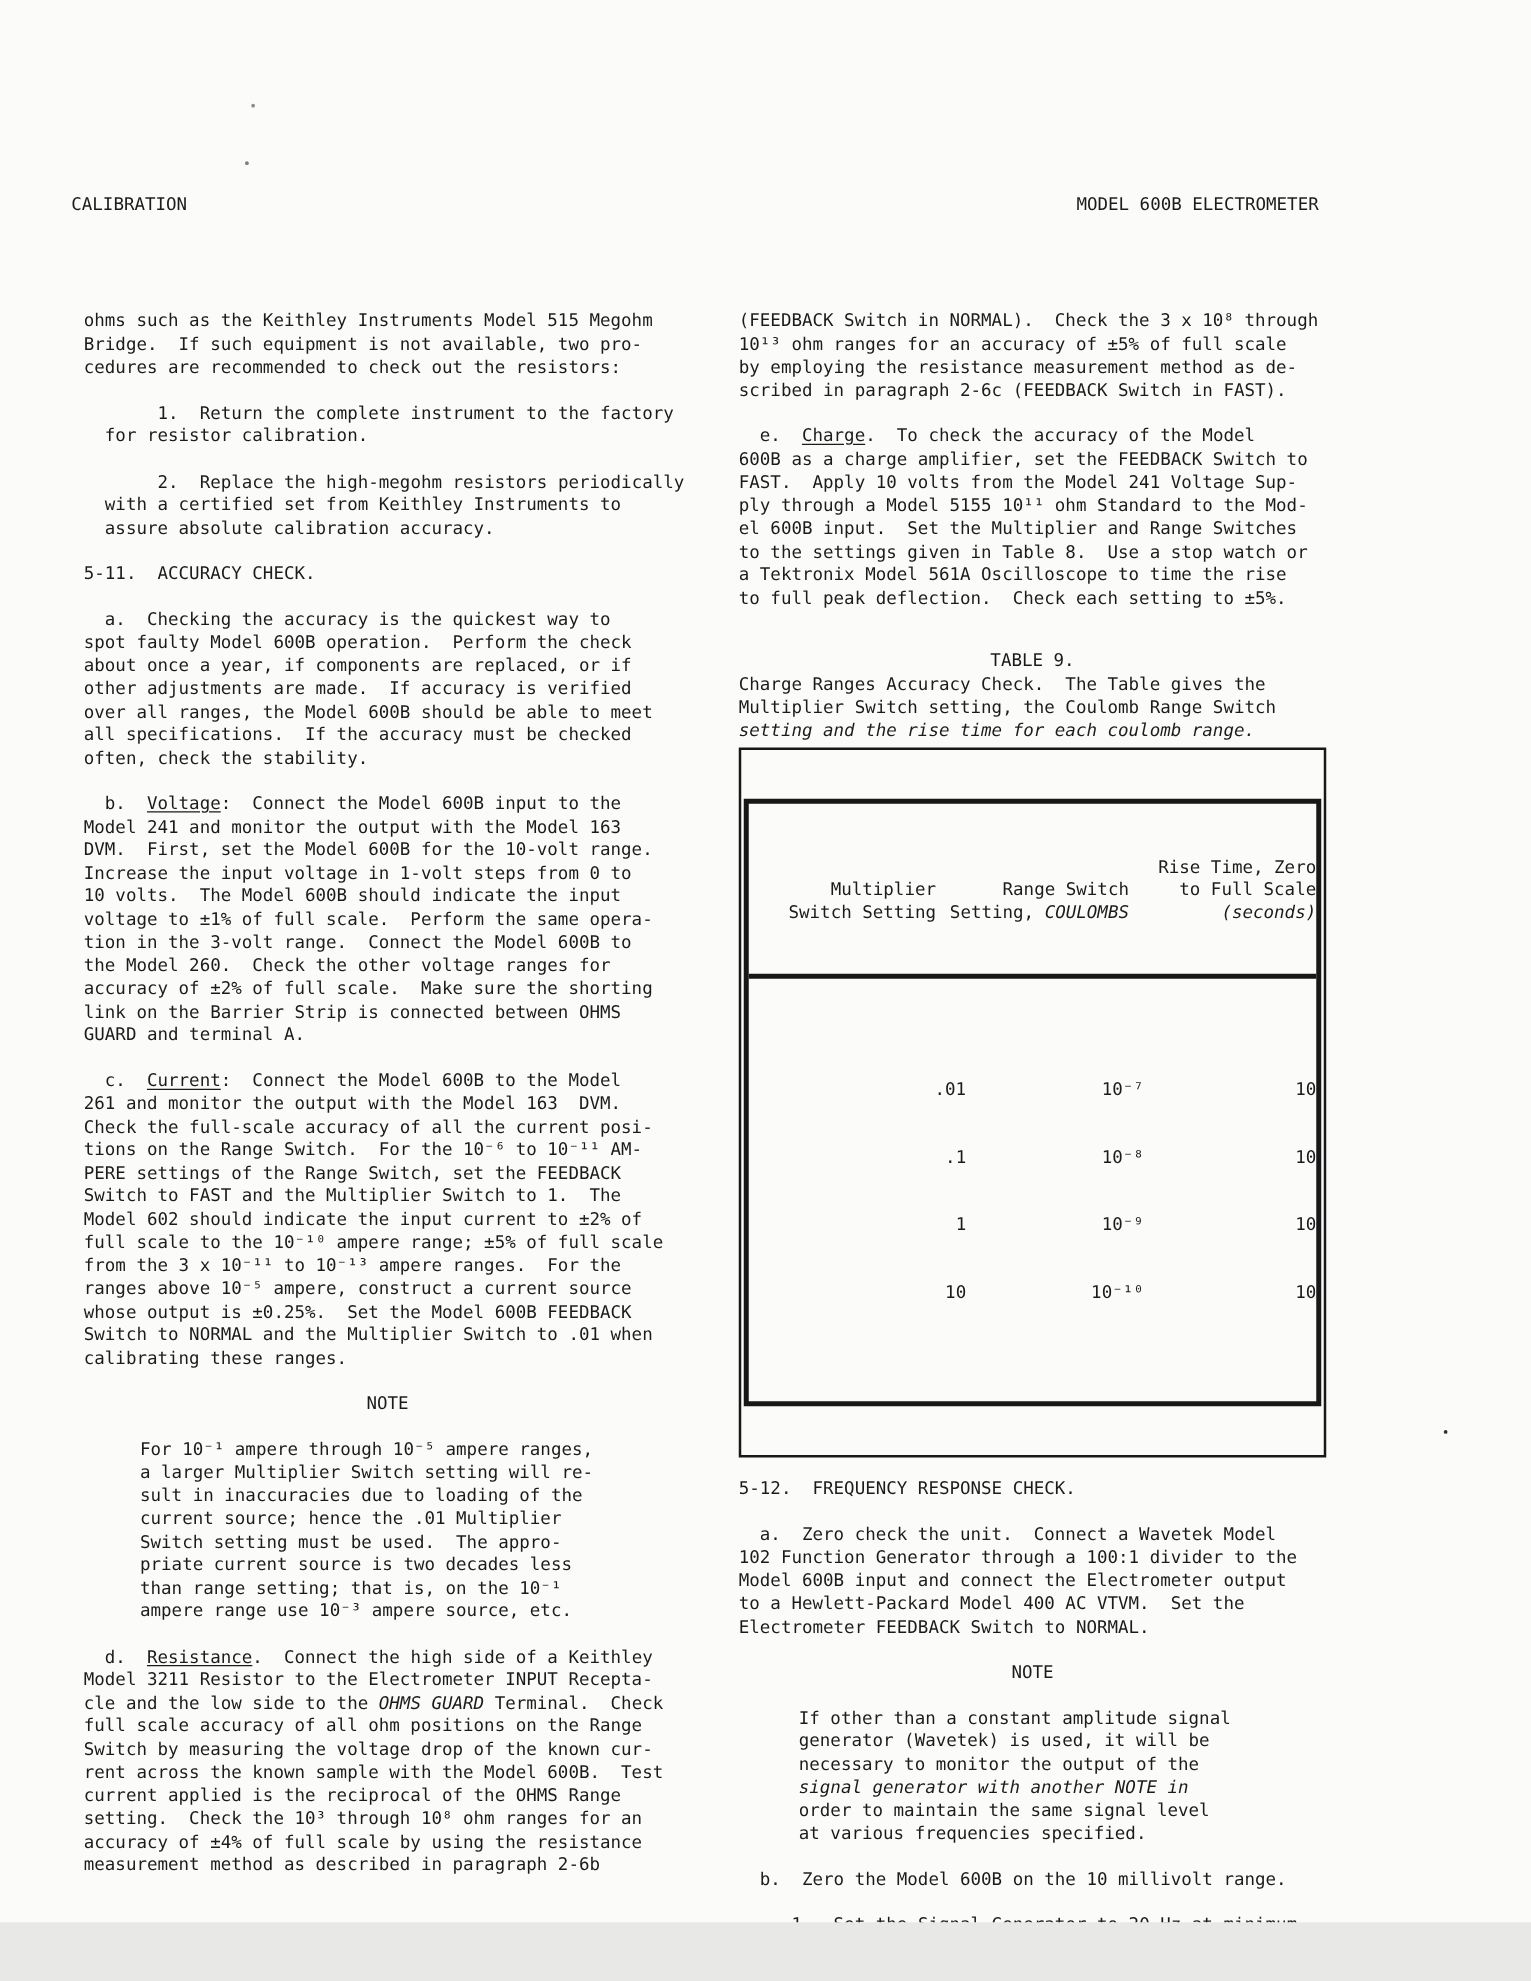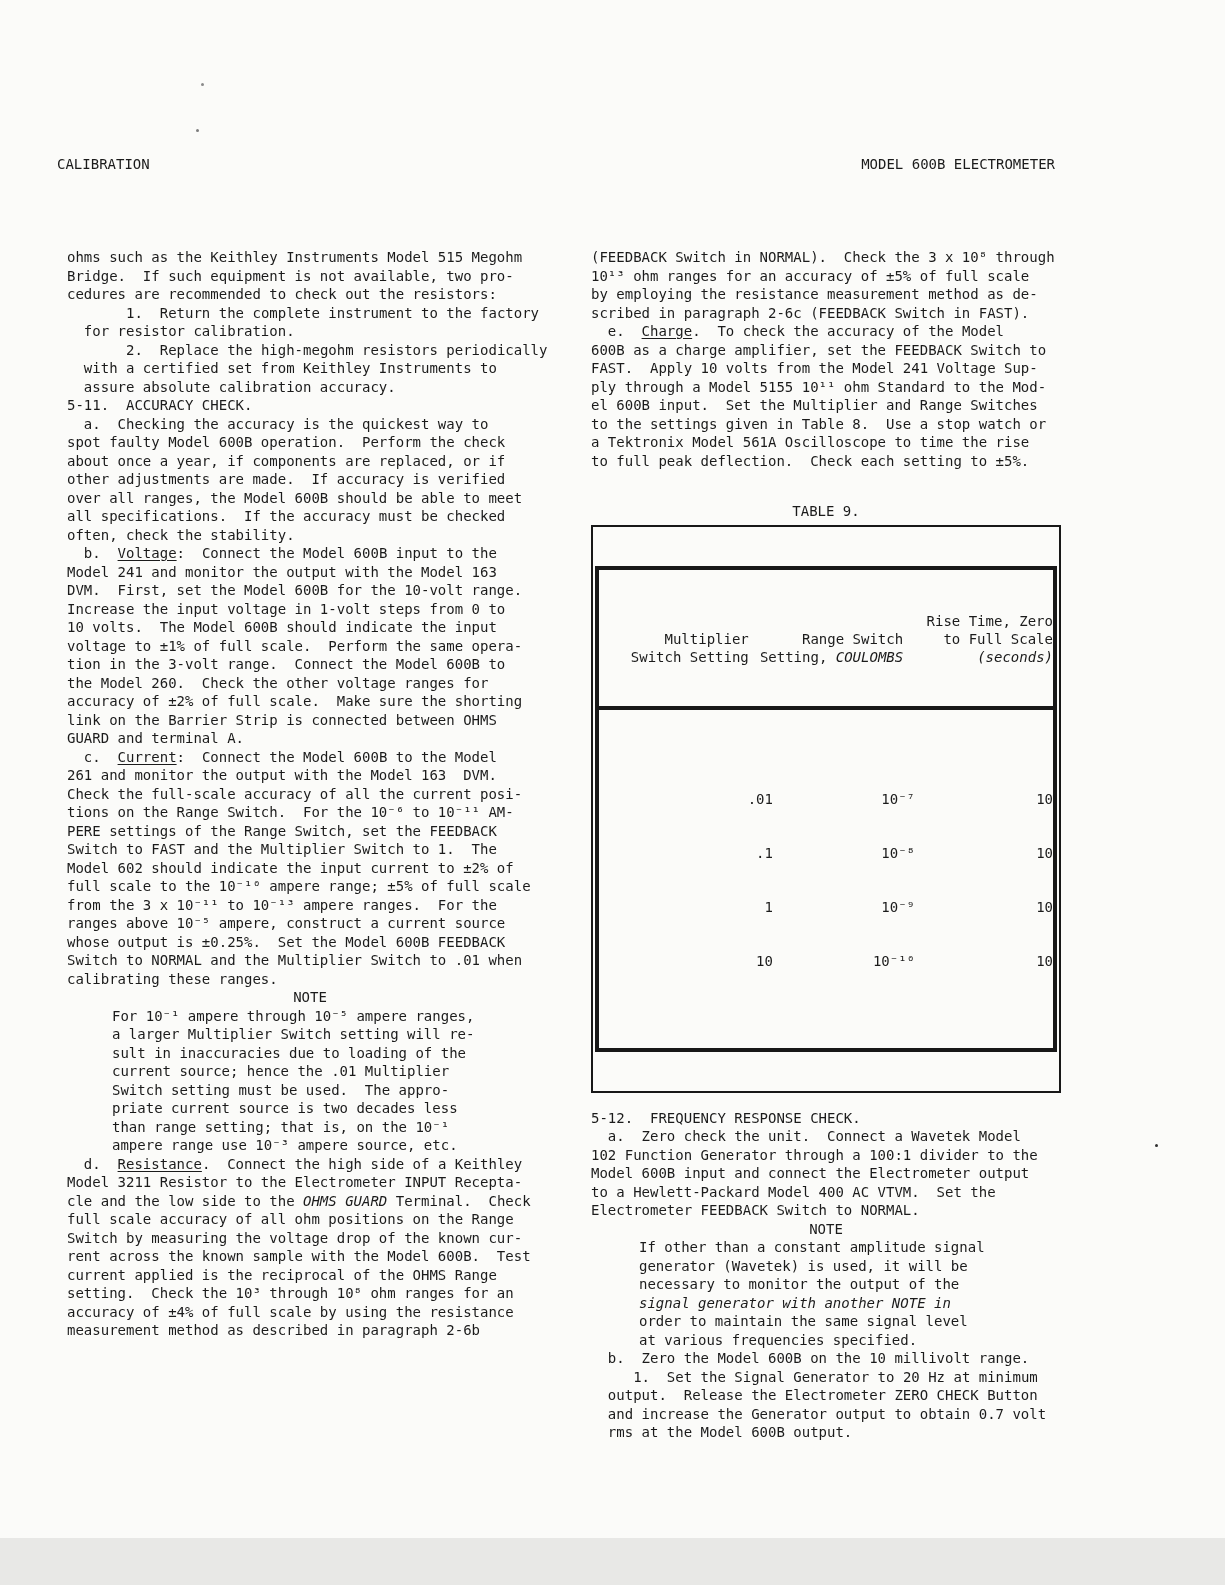--- a/index.html
+++ b/index.html
@@ -7,21 +7,21 @@
     position:relative;width:1225px;height:1538px;margin:0 auto;
     background:#fbfbf9;overflow:hidden;
     font-family:"DejaVu Sans Mono","Liberation Mono",monospace;
     font-size:14px;line-height:18.5px;color:#1b1b1b;
   }
   .hdr-left{position:absolute;left:57px;top:155px;white-space:pre;}
   .hdr-right{position:absolute;right:170px;top:155px;white-space:pre;}
   .col{position:absolute;top:248px;}
   .col-left{left:67px;width:486px;}
   .col-right{left:591px;width:470px;}
-  .blk{white-space:pre-wrap;margin-top:0;}
+  .blk{white-space:pre-wrap;margin-top:18px;}
   .col .blk:first-child{margin-top:0;}
   .note-label{text-align:center;}
   .note-body{padding-left:45px;}
   .col-right .note-body{padding-left:48px;}
   .tbl-title{text-align:center;margin-top:32px;}
   .tbl-caption{margin-top:0;}
   .mt-lg{margin-top:16px;}
   .table8-outer{margin-top:4px;border:2px solid #181818;padding:2px;background:#fbfbf9;}
   .table8-inner{border:4px solid #181818;line-height:18px;}
   .t8-header{display:flex;align-items:flex-end;padding:6px 0 4px;}
@@ -119,20 +119,23 @@
     <div class="blk"><span>  e.  </span><span class="u">Charge</span><span>.  To check the accuracy of the Model
 600B as a charge amplifier, set the FEEDBACK Switch to
 FAST.  Apply 10 volts from the Model 241 Voltage Sup-
 ply through a Model 5155 10¹¹ ohm Standard to the Mod-
 el 600B input.  Set the Multiplier and Range Switches
 to the settings given in Table 8.  Use a stop watch or
 a Tektronix Model 561A Oscilloscope to time the rise
 to full peak deflection.  Check each setting to ±5%.</span></div>
 
     <div class="blk tbl-title">TABLE 9.</div>
+    <div class="blk tbl-caption"><span>Charge Ranges Accuracy Check.  The Table gives the
+Multiplier Switch setting, the Coulomb Range Switch
+</span><span class="i">setting and the rise time for each coulomb range.</span></div>
 
     <div class="blk table8-outer">
       <div class="table8-inner">
         <div class="t8-header">
           <div class="t8-c t8-c1">Multiplier
 Switch Setting</div>
           <div class="t8-c t8-c2"><span>Range Switch
 Setting, </span><span class="i">COULOMBS</span></div>
           <div class="t8-c t8-c3"><span>Rise Time, Zero
 to Full Scale

